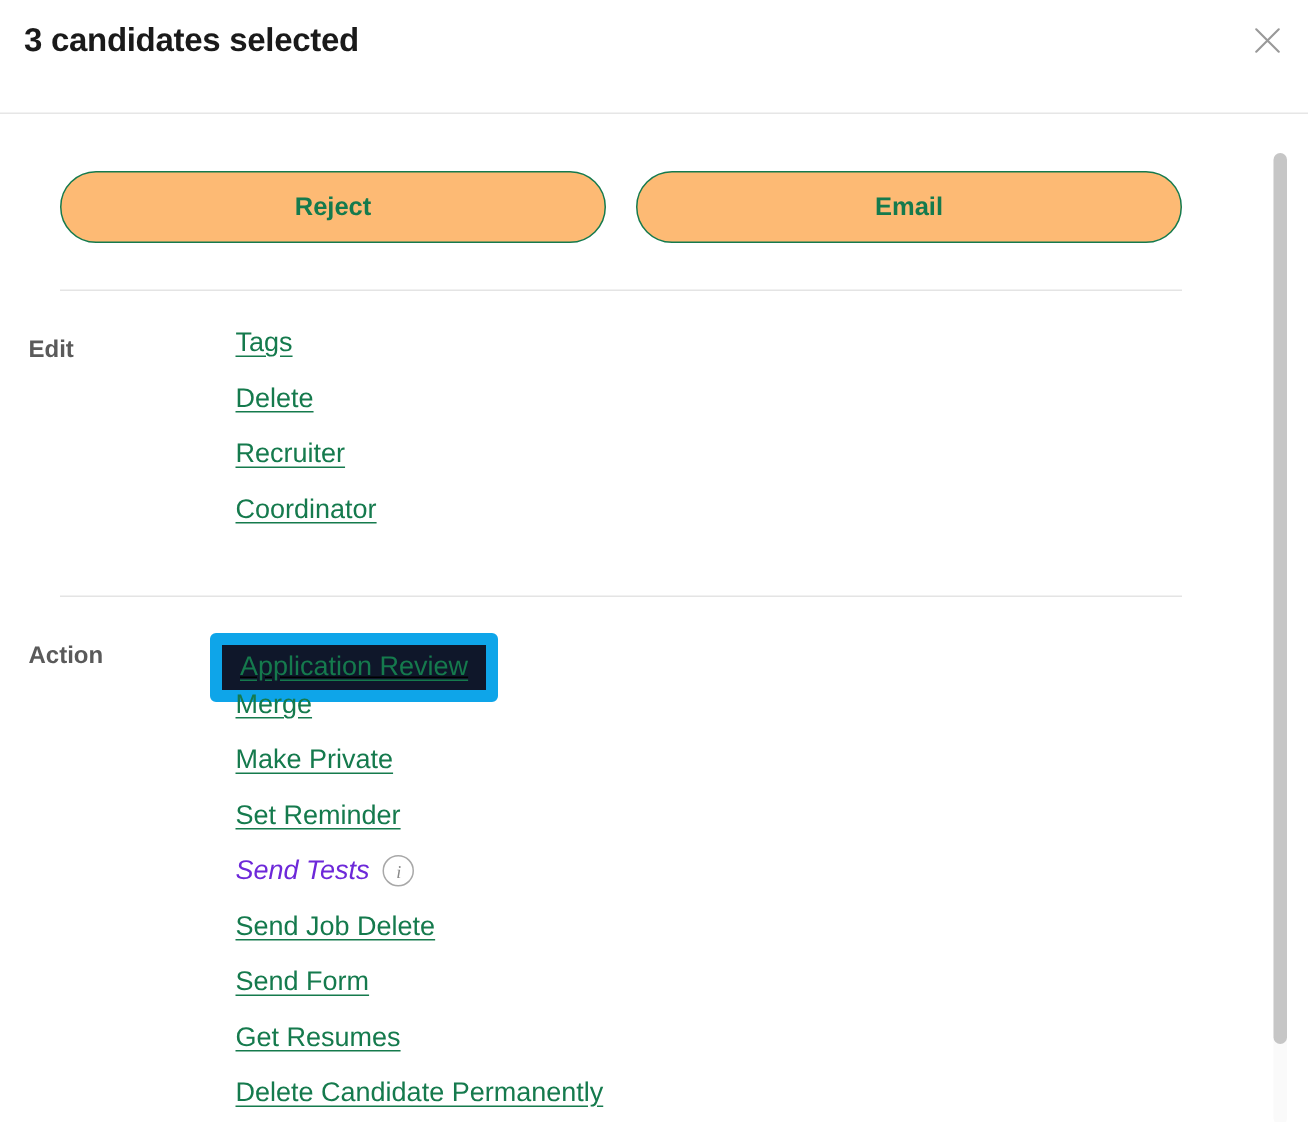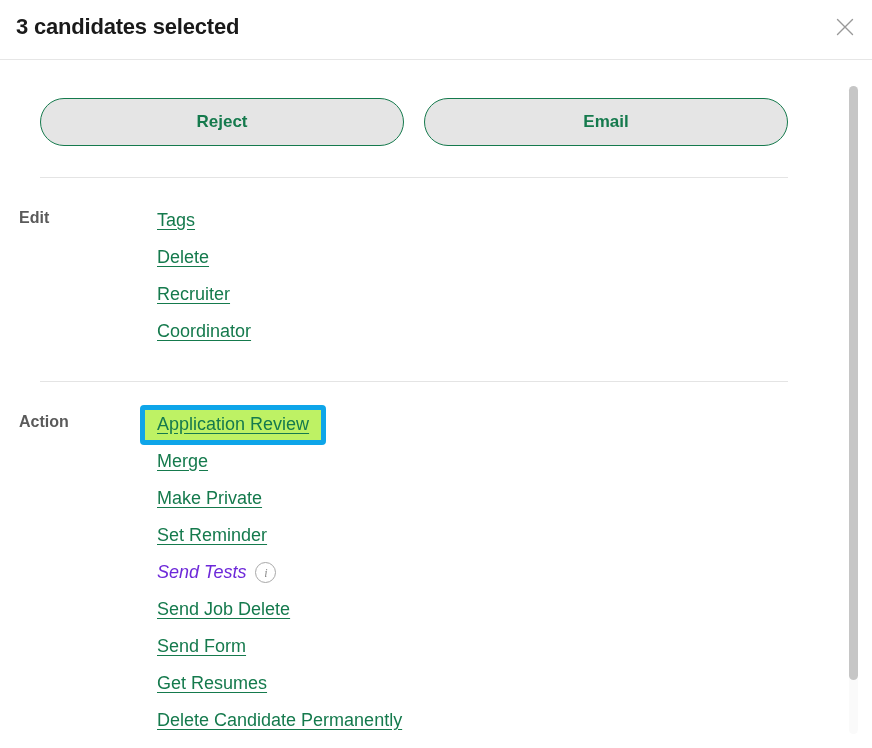--- a/index.html
+++ b/index.html
@@ -12,21 +12,21 @@
     height: 748px;
     background: #ffffff;
     font-family: "Liberation Sans", sans-serif;
     overflow: hidden;
     position: relative;
   }
 
   
   .modal-header {
     position: relative;
-    height: 60px;
+    height: 76px;
     border-bottom: 1px solid #e6e6e6;
     background: #ffffff;
   }
   .modal-title {
     position: absolute;
     left: 16px;
     top: 14px;
     font-size: 22px;
     font-weight: bold;
     color: #1a1a1a;
@@ -68,21 +68,21 @@
   .btn-row {
     display: flex;
     gap: 20px;
     padding: 38px 52px 0 40px;
   }
   .pill-btn {
     flex: 1 1 0;
     height: 48px;
     border: 1px solid #157a4d;
     border-radius: 24px;
-    background: #e5e5e5;
+    background: #fdba74;
     color: #157a4d;
     font-family: "Liberation Sans", sans-serif;
     font-size: 17px;
     font-weight: bold;
     cursor: pointer;
     display: flex;
     align-items: center;
     justify-content: center;
     padding: 0;
   }
@@ -106,21 +106,21 @@
     font-weight: bold;
     color: #5a5a5a;
     line-height: 31px;
   }
   .section-links {
     flex: 1;
   }
   .link-row {
     height: 37px;
     display: flex;
-    align-items: center;
+    align-items: flex-start;
   }
   .action-link {
     font-size: 18px;
     color: #157a4d;
     text-decoration: underline;
     text-underline-offset: 3px;
     cursor: pointer;
     white-space: nowrap;
     font-weight: normal;
   }
@@ -132,25 +132,26 @@
   }
 
   
   .link-row.highlighted {
     margin-left: -17px;
     padding-left: 17px;
   }
   .highlight-box {
     display: inline-flex;
     align-items: center;
-    border: 5px solid #0ea5e9;
+    border: 8px solid #0ea5e9;
     border-radius: 4px;
     padding: 4px 12px 5px 12px;
-    background: #bef264;
+    background: #0f172a;
     margin-left: -17px;
+    text-decoration: underline;
   }
 
   
   .info-icon {
     display: inline-flex;
     align-items: center;
     justify-content: center;
     width: 21px;
     height: 21px;
     border: 1px solid #a8a8a8;

